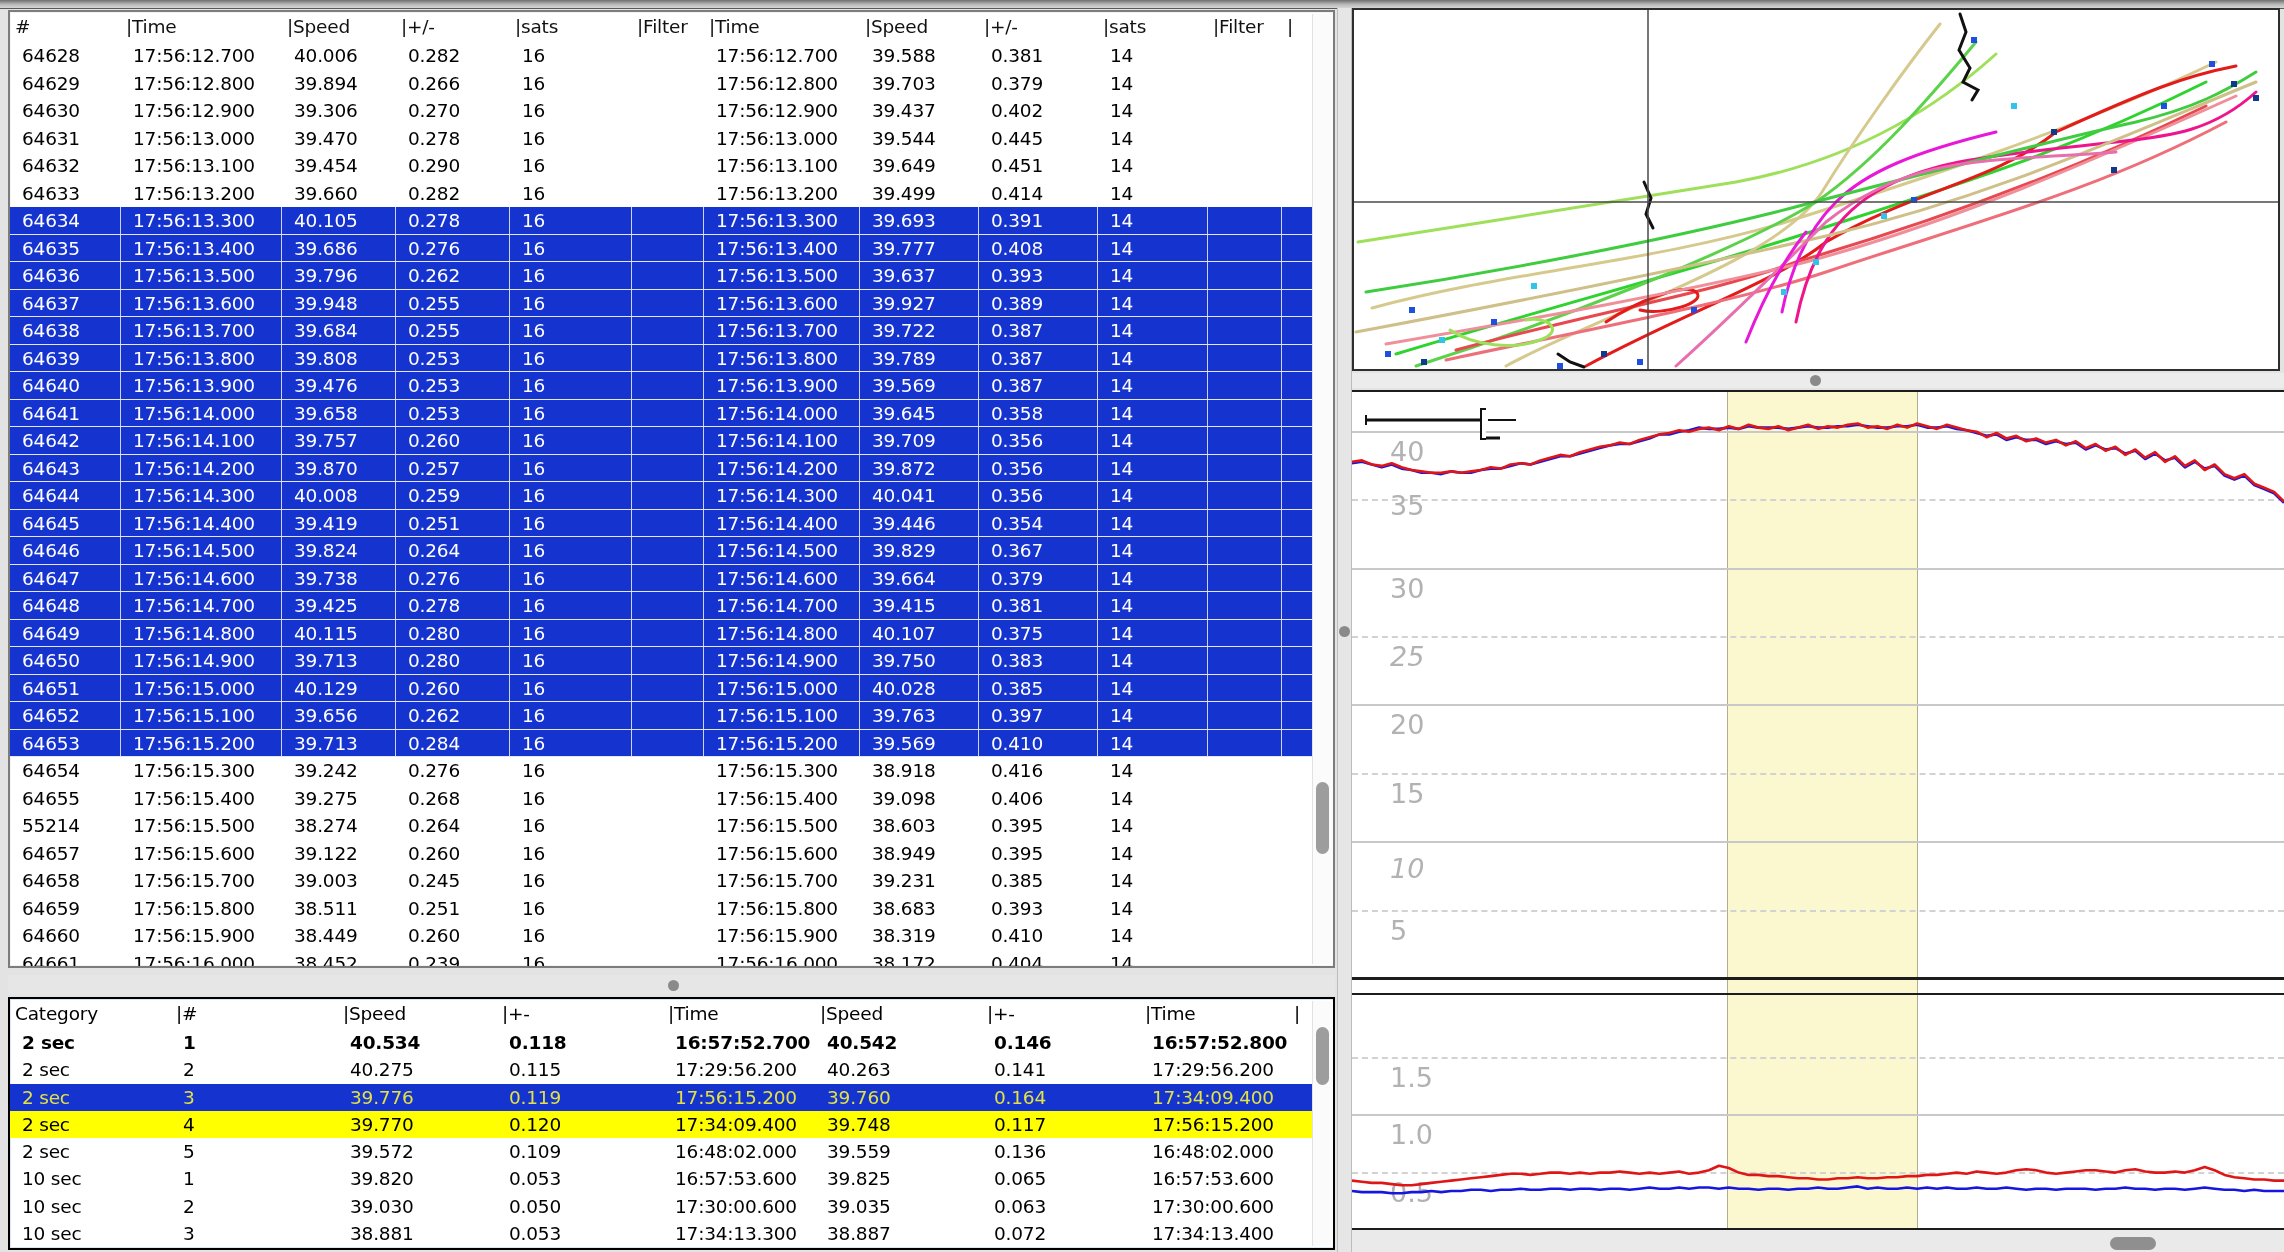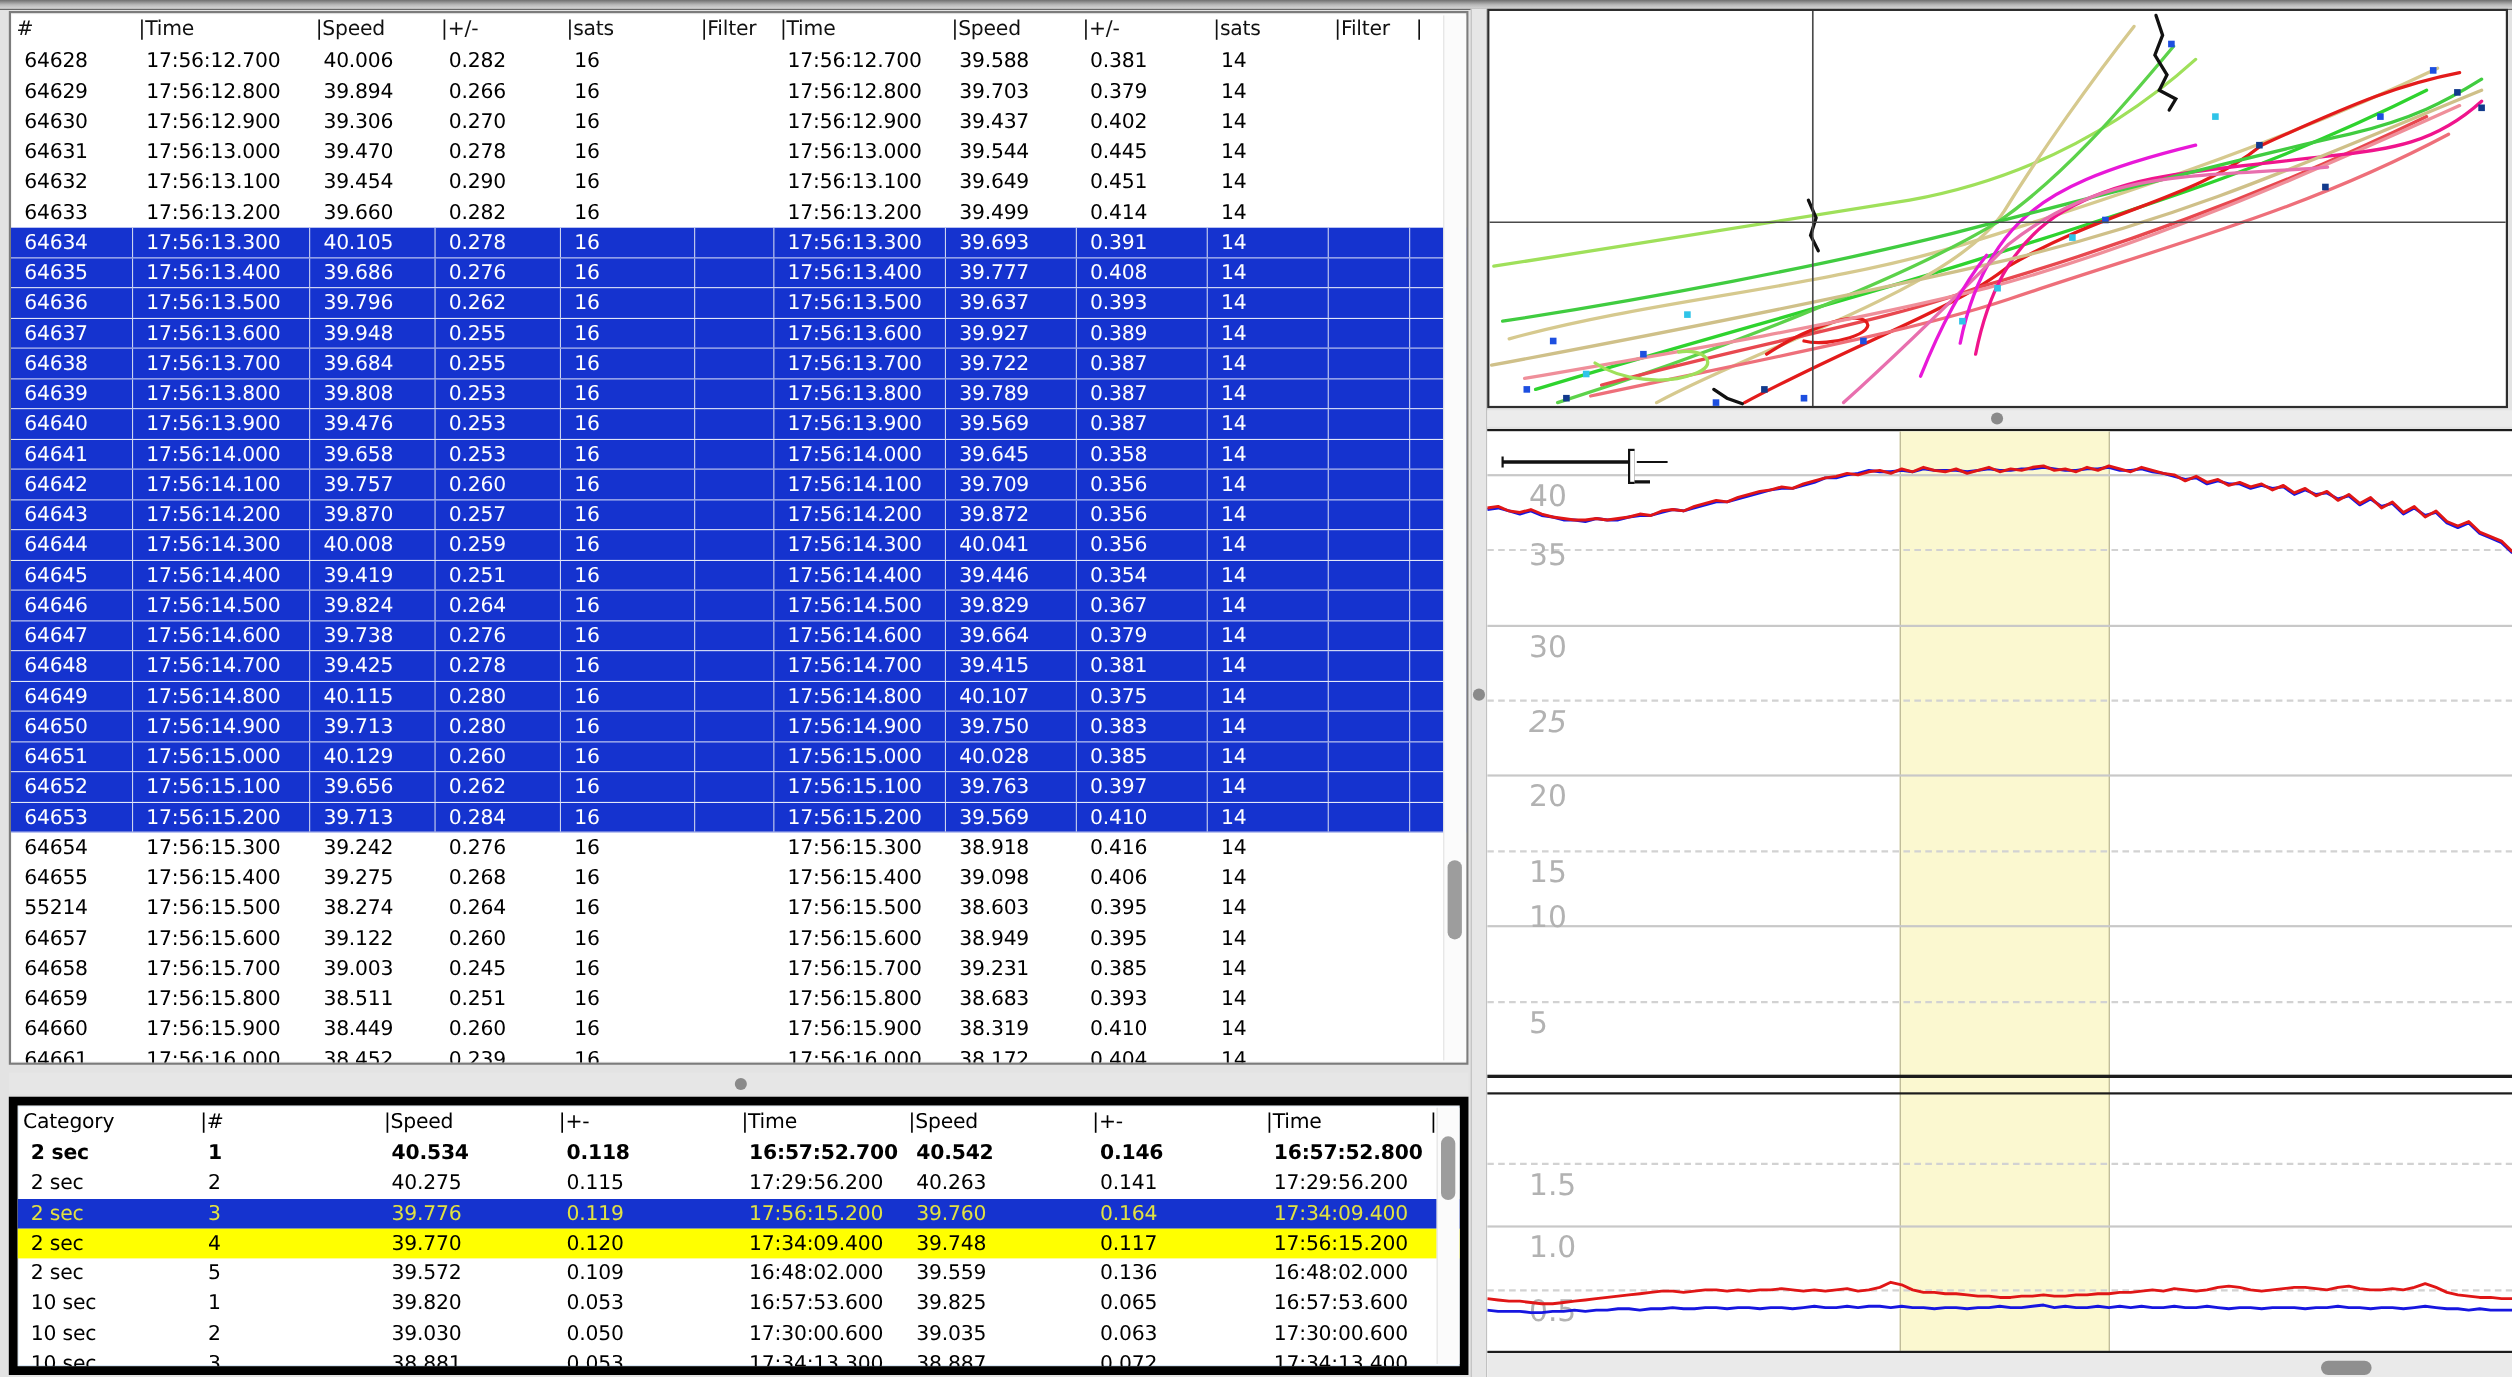--- a/index.html
+++ b/index.html
@@ -27,21 +27,21 @@
   #hsplit{position:absolute;left:8px;top:975px;width:1327px;height:20px;background:#e6e6e6;}
   #vsplit{position:absolute;left:1337px;top:8px;width:13px;height:1244px;background:#e6e6e6;
         border-left:1px solid #bdbdbd;border-right:1px solid #bdbdbd;}
   #mapsplit{position:absolute;left:1352px;top:373px;width:932px;height:15px;background:#ececec;}
   .grip{width:11px;height:11px;border-radius:50%;background:#8a8a8a;}
   #hsplit .grip{position:absolute;left:660px;top:5px;}
   #vsplit .grip{position:absolute;left:1px;top:618px;}
   #mapsplit .grip{position:absolute;left:458px;top:2px;}
 
   
-  #results-panel{left:8px;top:997px;width:1327px;height:253px;border:8px solid #000000;
+  #results-panel{left:8px;top:997px;width:1327px;height:253px;border:2px solid #000000;
         box-shadow:inset 0 0 0 1px #d9e8f6;overflow:hidden;}
   .rrow{display:grid;grid-template-columns:161px 167px 159px 166px 152px 167px 158px 149px 1fr;
         height:27.3px;line-height:27px;box-sizing:border-box;}
   .rrow .c{padding-left:12px;white-space:nowrap;overflow:hidden;font-size:18.5px;letter-spacing:-0.2px;color:#000;}
   .rhead{height:30px;line-height:30px;}
   .rhead .c{padding-left:5px;}
   .rrow.bold .c{font-weight:bold;}
   .rrow.rsel{background:#1533cf;}
   .rrow.rsel .c{color:#e2e240;}
   .rrow.rhl{background:#ffff00;}
@@ -746,21 +746,21 @@
         <div class="glabel" style="top: 98px;">35</div>
         <div class="gline solid" style="top: 175.51px;"></div>
         <div class="glabel" style="top: 180.51px;">30</div>
         <div class="gline dash" style="top: 243.925px;"></div>
         <div class="glabel" style="top: 248.925px; font-style: italic;">25</div>
         <div class="gline solid" style="top: 312.34px;"></div>
         <div class="glabel" style="top: 317.34px;">20</div>
         <div class="gline dash" style="top: 380.755px;"></div>
         <div class="glabel" style="top: 385.755px;">15</div>
         <div class="gline solid" style="top: 449.17px;"></div>
-        <div class="glabel" style="top: 427px;">10</div>
+        <div class="glabel" style="top: 461px; font-style: italic;">10</div>
         <div class="gline dash" style="top: 517.585px;"></div>
         <div class="glabel" style="top: 522.585px;">5</div>
         <div class="gline dash" style="top: 664.833px;"></div>
         <div class="glabel" style="top: 669.833px; text-align: right;">1.5</div>
         <div class="gline solid" style="top: 722.222px;"></div>
         <div class="glabel" style="top: 727.222px;">1.0</div>
         <div class="gline dash" style="top: 779.611px;"></div>
         <div class="glabel" style="top: 784.611px;">0.5</div>
       </div>
     <svg id="chart-svg" width="932" height="862" viewBox="0 0 932 862">

